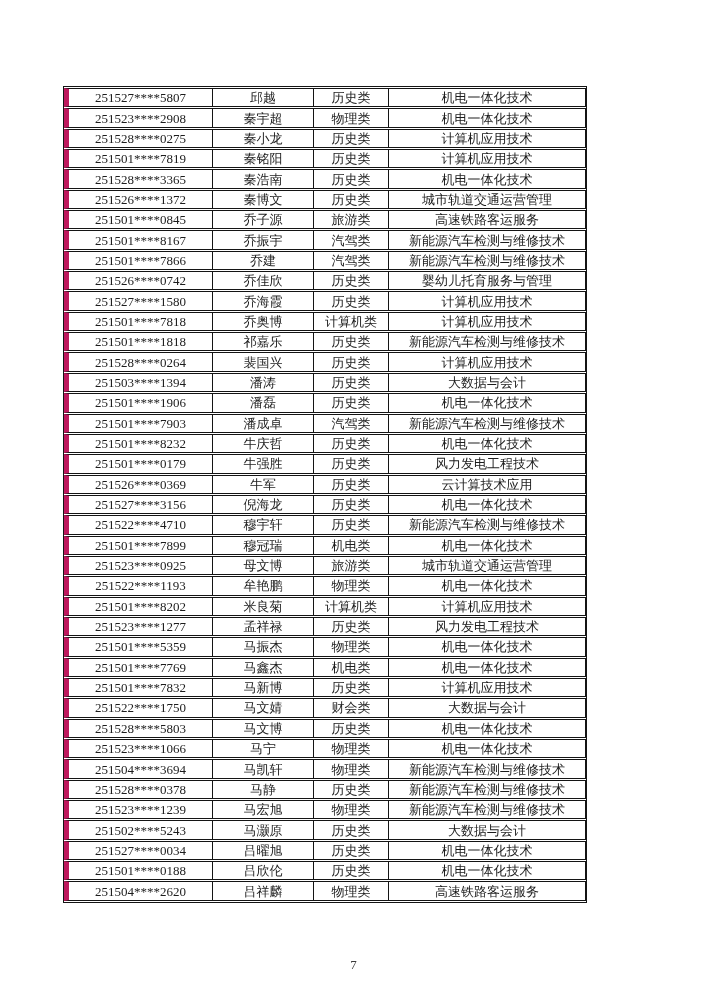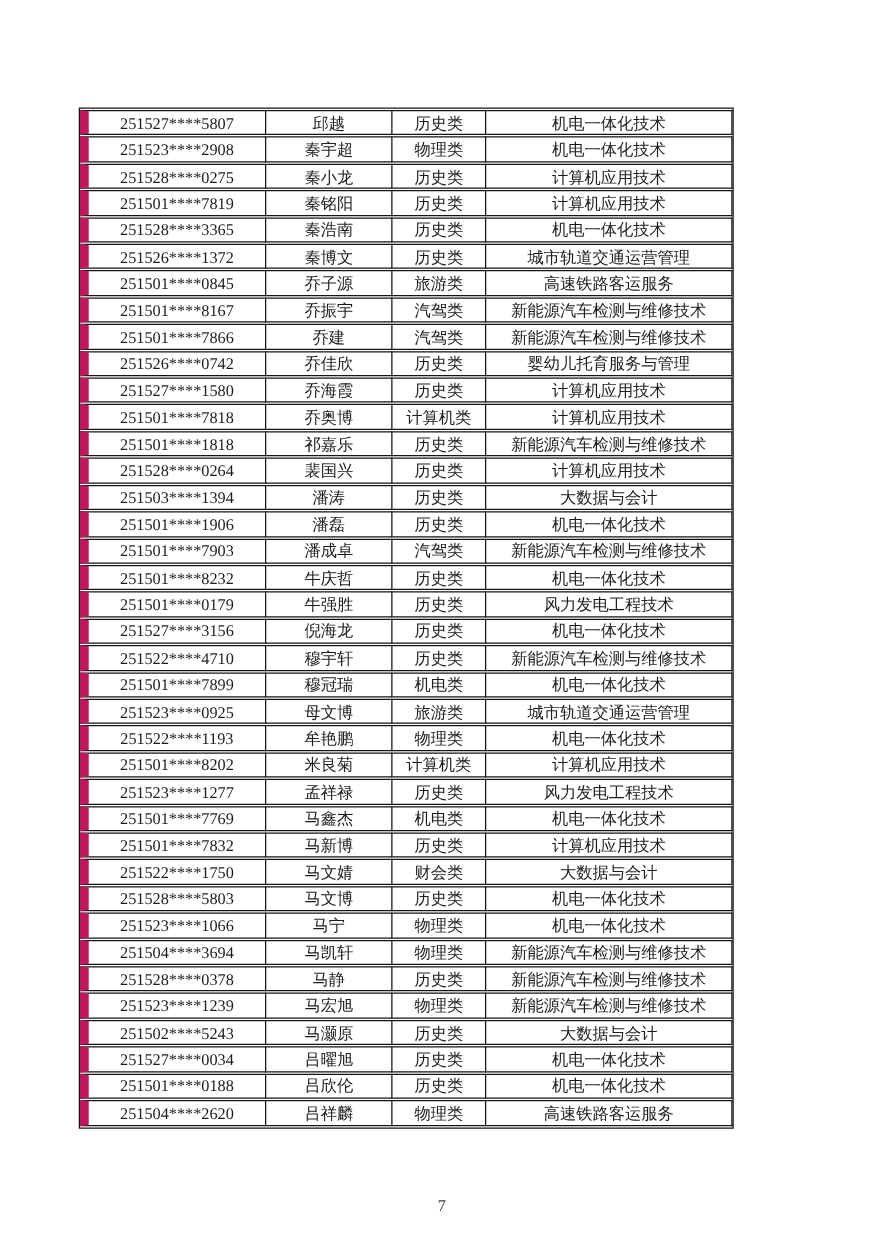--- a/index.html
+++ b/index.html
@@ -34,21 +34,21 @@
     padding: 0 2px;
     text-align: center;
     vertical-align: middle;
     font-size: 13px;
     line-height: 1;
     white-space: nowrap;
     overflow: hidden;
     color: #1c1c1c;
   }
   table.roster td:first-child {
-    border-left: 7px solid #be185d;
+    border-left: 5px solid #be185d;
   }
   .page-number {
     position: absolute;
     left: 0;
     right: 0;
     top: 957px;
     text-align: center;
     font-size: 13px;
     color: #3a3a3a;
   }
@@ -174,20 +174,26 @@
     <td>历史类</td>
     <td>机电一体化技术</td>
   </tr>
         <tr>
     <td>251501****0179</td>
     <td>牛强胜</td>
     <td>历史类</td>
     <td>风力发电工程技术</td>
   </tr>
         <tr>
+    <td>251526****0369</td>
+    <td>牛军</td>
+    <td>历史类</td>
+    <td>云计算技术应用</td>
+  </tr>
+        <tr>
     <td>251527****3156</td>
     <td>倪海龙</td>
     <td>历史类</td>
     <td>机电一体化技术</td>
   </tr>
         <tr>
     <td>251522****4710</td>
     <td>穆宇轩</td>
     <td>历史类</td>
     <td>新能源汽车检测与维修技术</td>
@@ -216,20 +222,26 @@
     <td>计算机类</td>
     <td>计算机应用技术</td>
   </tr>
         <tr>
     <td>251523****1277</td>
     <td>孟祥禄</td>
     <td>历史类</td>
     <td>风力发电工程技术</td>
   </tr>
         <tr>
+    <td>251501****5359</td>
+    <td>马振杰</td>
+    <td>物理类</td>
+    <td>机电一体化技术</td>
+  </tr>
+        <tr>
     <td>251501****7769</td>
     <td>马鑫杰</td>
     <td>机电类</td>
     <td>机电一体化技术</td>
   </tr>
         <tr>
     <td>251501****7832</td>
     <td>马新博</td>
     <td>历史类</td>
     <td>计算机应用技术</td>

